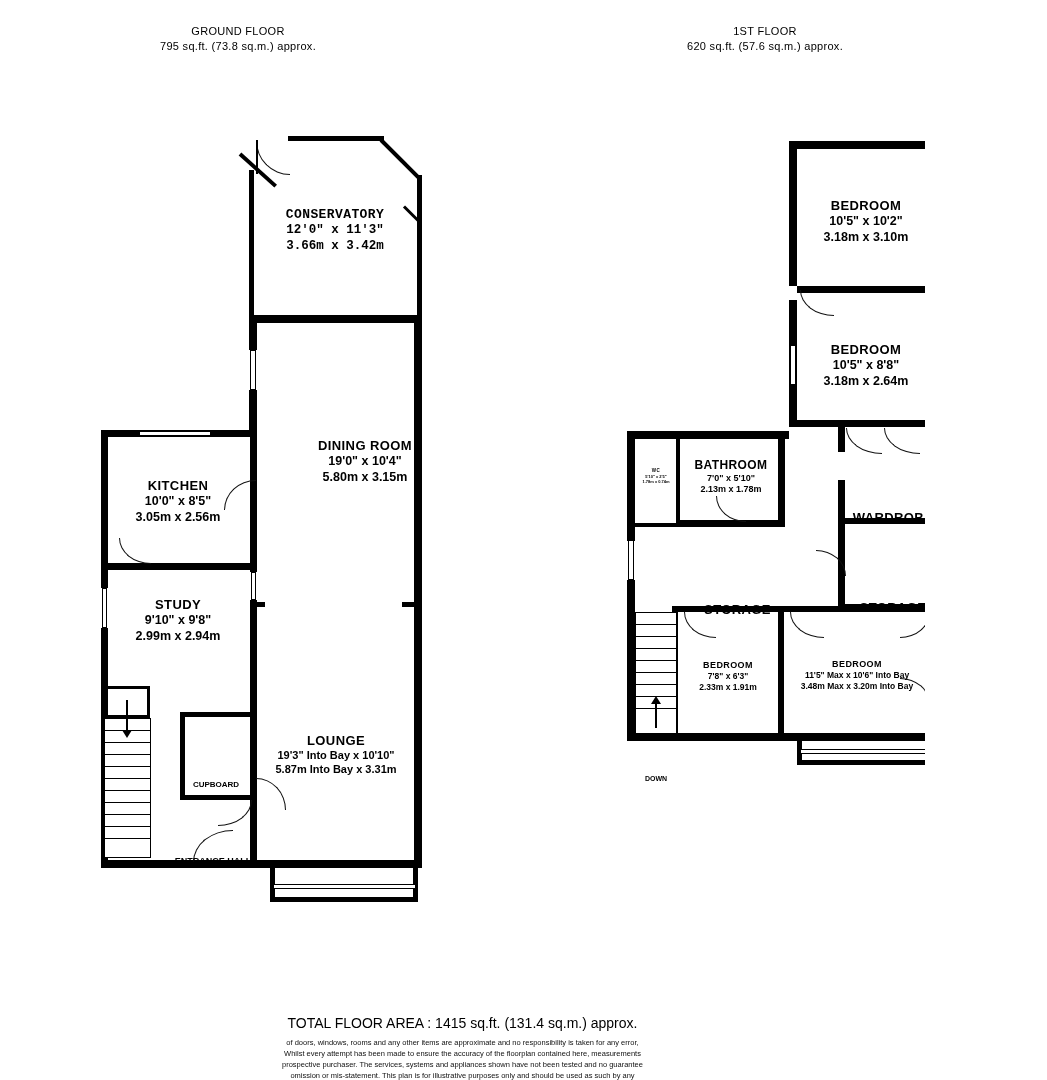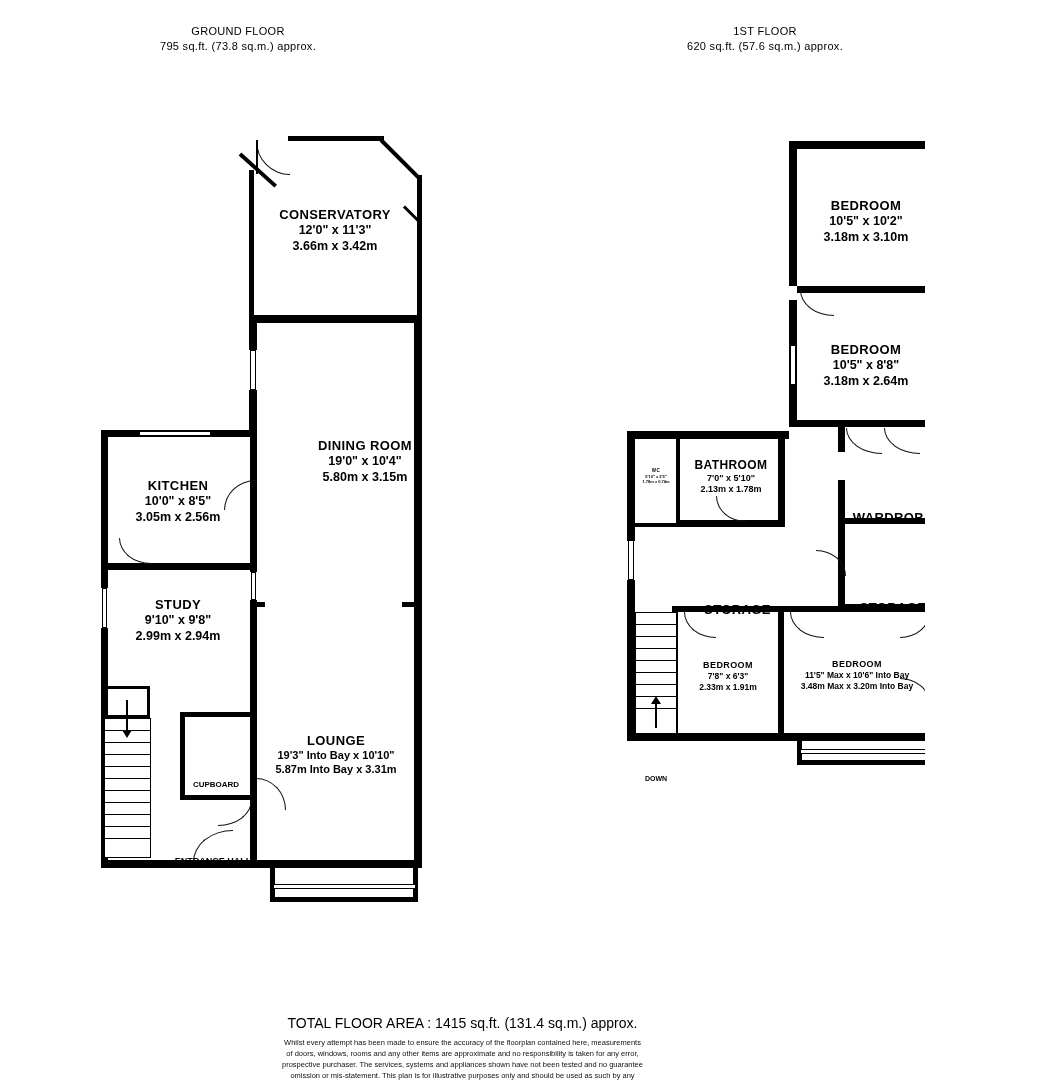--- a/index.html
+++ b/index.html
@@ -141,21 +141,21 @@
 
     <div class="wall" style="left:404px; top:205px; width:22px; height:3px; transform:rotate(45deg); transform-origin:left center;"></div>
 
     <div class="thin" style="left:252px; top:172px; width:1.5px; height:142px;"></div>
     <div class="thin" style="left:419px; top:178px; width:1.5px; height:136px;"></div>
     <div class="thin" style="left:290px; top:139px; width:92px; height:1.5px;"></div>
 
     <div class="arc" style="left:256px; top:141px; width:34px; height:34px; border-radius:0 0 0 100%; border-top:none; border-right:none;"></div>
     <div class="thin" style="left:256px; top:140px; width:2px; height:34px;"></div>
 
-    <div class="room" style="left:240px; top:207px; width:190px;">
+    <div class="room" style="left:240px; top:207px; width:190px;font-family:Liberation Mono, monospace;">
       <div class="nm">CONSERVATORY</div>
       <div class="d1">12'0"  x 11'3"</div>
       <div class="d2">3.66m  x 3.42m</div>
     </div>
 
     <div class="wall" style="left:414px; top:315px; width:8px; height:553px;"></div>
 
     <div class="wall" style="left:249px; top:315px; width:173px; height:8px;"></div>
 
     <div class="wall" style="left:249px; top:315px; width:8px; height:35px;"></div>
@@ -358,22 +358,22 @@
     <div class="room small" style="left:782px; top:659px; width:150px;">
       <div class="nm">BEDROOM</div>
       <div class="d1">11'5" Max  x 10'6" Into Bay</div>
       <div class="d2">3.48m Max  x 3.20m Into Bay</div>
     </div>
   </div>
 
   <div id="footer" style="top:1015px;">
     <div class="total">TOTAL FLOOR AREA : 1415 sq.ft. (131.4 sq.m.) approx.</div>
     <div class="disc">
+      <div>of doors, windows, rooms and any other items are approximate and no responsibility is taken for any error,</div>
       <div>Whilst every attempt has been made to ensure the accuracy of the floorplan contained here, measurements</div>
-      <div>of doors, windows, rooms and any other items are approximate and no responsibility is taken for any error,</div>
       <div>prospective purchaser. The services, systems and appliances shown have not been tested and no guarantee</div>
       <div>omission or mis-statement. This plan is for illustrative purposes only and should be used as such by any</div>
       <div>as to their operability or efficiency can be given.</div>
 
     </div>
   </div>
 
 </div>
 
 </body></html>

